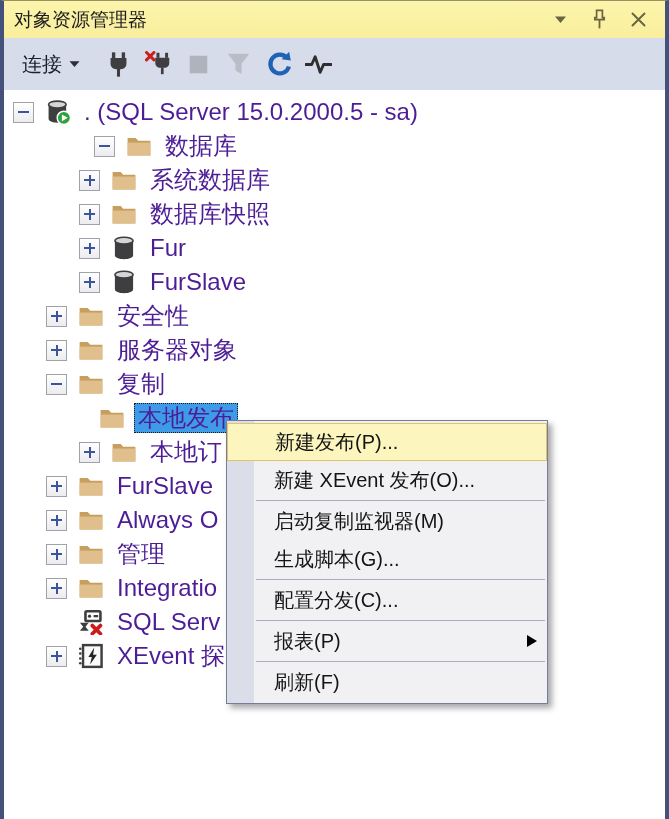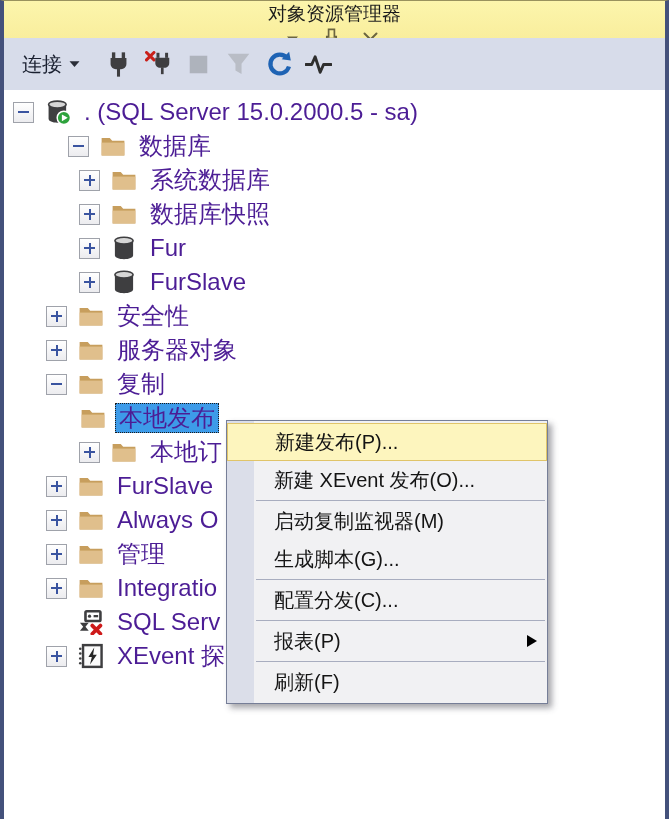--- a/index.html
+++ b/index.html
@@ -7,21 +7,21 @@
   .window{
     position:relative;width:669px;height:819px;overflow:hidden;
     background:#ffffff;
     border-left:4px solid #44517B;border-right:4px solid #44517B;border-top:1px solid #99925E;
     font-family:"Liberation Sans","DejaVu Sans",sans-serif;
   }
   
   .titlebar{
     position:absolute;left:0;right:0;top:0;height:37px;
     background:linear-gradient(#FCF5AC,#F9EE9D);
-    display:flex;align-items:center;padding:0 10px;flex-direction:column;
+    display:flex;align-items:center;padding:0 10px;
   }
   .titlebar .title{font-size:19px;color:#1c1c1c;flex:1 1 auto;white-space:nowrap;}
   .titlebar .tb-btns{display:flex;align-items:center;gap:17px;margin-right:6px;}
   .tb-btn{width:22px;height:24px;display:flex;align-items:center;justify-content:center;cursor:default;}
   .tb-btn svg{display:block;}
   
   .toolbar{
     position:absolute;left:0;right:0;top:37px;height:52px;
     background:#D7DCEA;display:flex;align-items:center;padding:0 6px 0 12px;
   }
@@ -168,21 +168,21 @@
         <span class="ticon">
           <svg viewBox="0 0 16 16">
             <path d="M2.2 3.4 v8.8 c0 1.5 2.4 2.4 5.4 2.4 s5.4 -0.9 5.4 -2.4 v-8.8 Z" fill="#3E3E40"></path>
             <ellipse cx="7.6" cy="3.4" rx="5.4" ry="2.1" fill="#D6D6D6" stroke="#3E3E40" stroke-width="1"></ellipse>
             <circle cx="11.6" cy="11.6" r="4.1" fill="#2DA23C" stroke="#ffffff" stroke-width="0.9"></circle>
             <path d="M10.4 9.5 L14 11.6 L10.4 13.7 Z" fill="#ffffff"></path>
           </svg>
         </span>
         <span class="tlabel">. (SQL Server 15.0.2000.5 - sa)</span>
       </div>
-      <div class="trow" style="padding-left: 64px;">
+      <div class="trow" style="padding-left: 42px; margin-left: 48px;">
         <span class="expander minus">
           <span class="h"></span>
         </span>
         <span class="ticon">
           <svg viewBox="0 0 16 16">
             <path d="M1 3.1 h5 l1.5 1.7 H15 V13.8 H1 Z" fill="#C79E5D"></path>
             <path d="M1 5.9 H15 V13.8 H1 Z" fill="#E0BF8C"></path>
           </svg>
         </span>
         <span class="tlabel">数据库</span>
@@ -270,21 +270,21 @@
           <span class="h"></span>
         </span>
         <span class="ticon">
           <svg viewBox="0 0 16 16">
             <path d="M1 3.1 h5 l1.5 1.7 H15 V13.8 H1 Z" fill="#C79E5D"></path>
             <path d="M1 5.9 H15 V13.8 H1 Z" fill="#E0BF8C"></path>
           </svg>
         </span>
         <span class="tlabel">复制</span>
       </div>
-      <div class="trow selected" style="padding-left: 44px;">
+      <div class="trow selected" style="padding-left: 63px;">
         <span class="expander none"></span>
         <span class="ticon">
           <svg viewBox="0 0 16 16">
             <path d="M1 3.1 h5 l1.5 1.7 H15 V13.8 H1 Z" fill="#C79E5D"></path>
             <path d="M1 5.9 H15 V13.8 H1 Z" fill="#E0BF8C"></path>
           </svg>
         </span>
         <span class="tlabel">本地发布</span>
       </div>
       <div class="trow" style="padding-left: 75px;">

